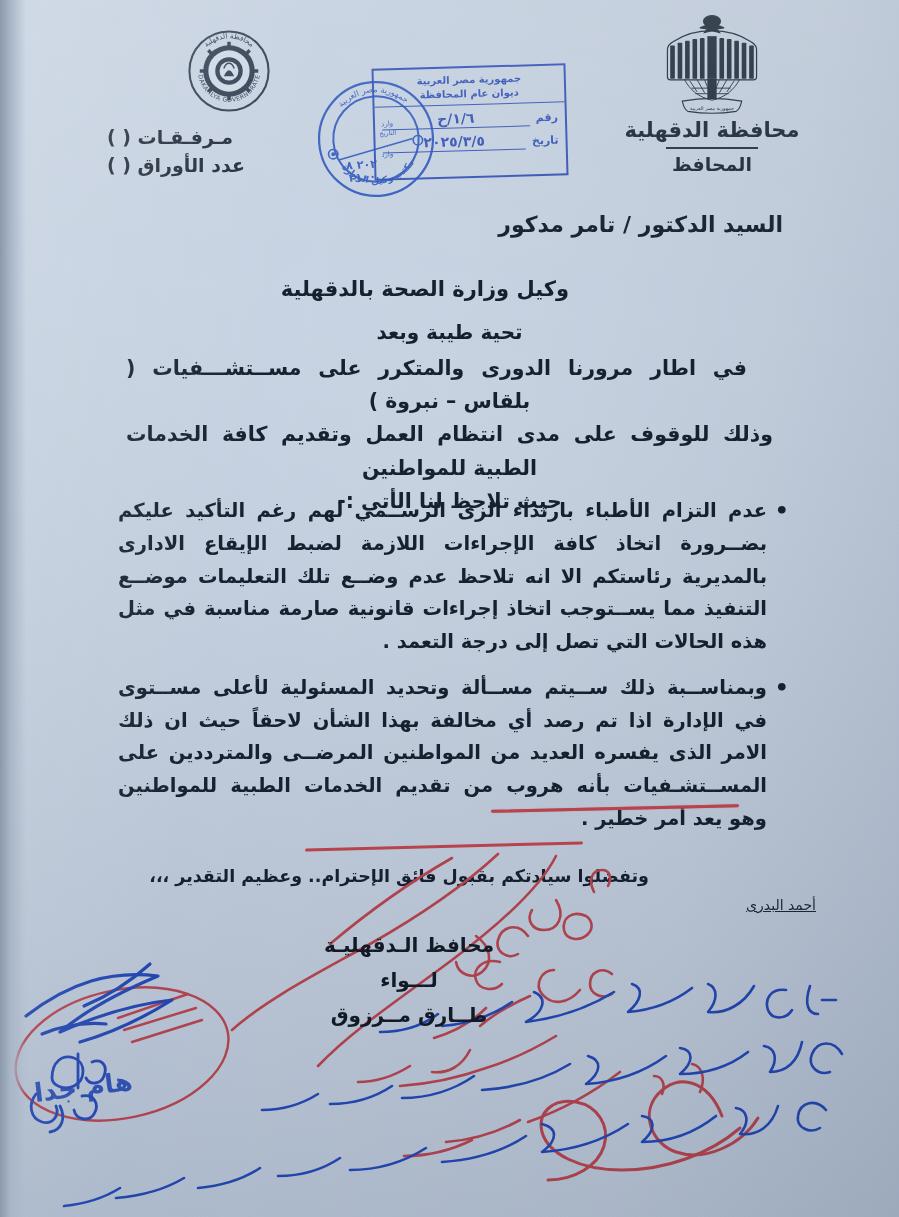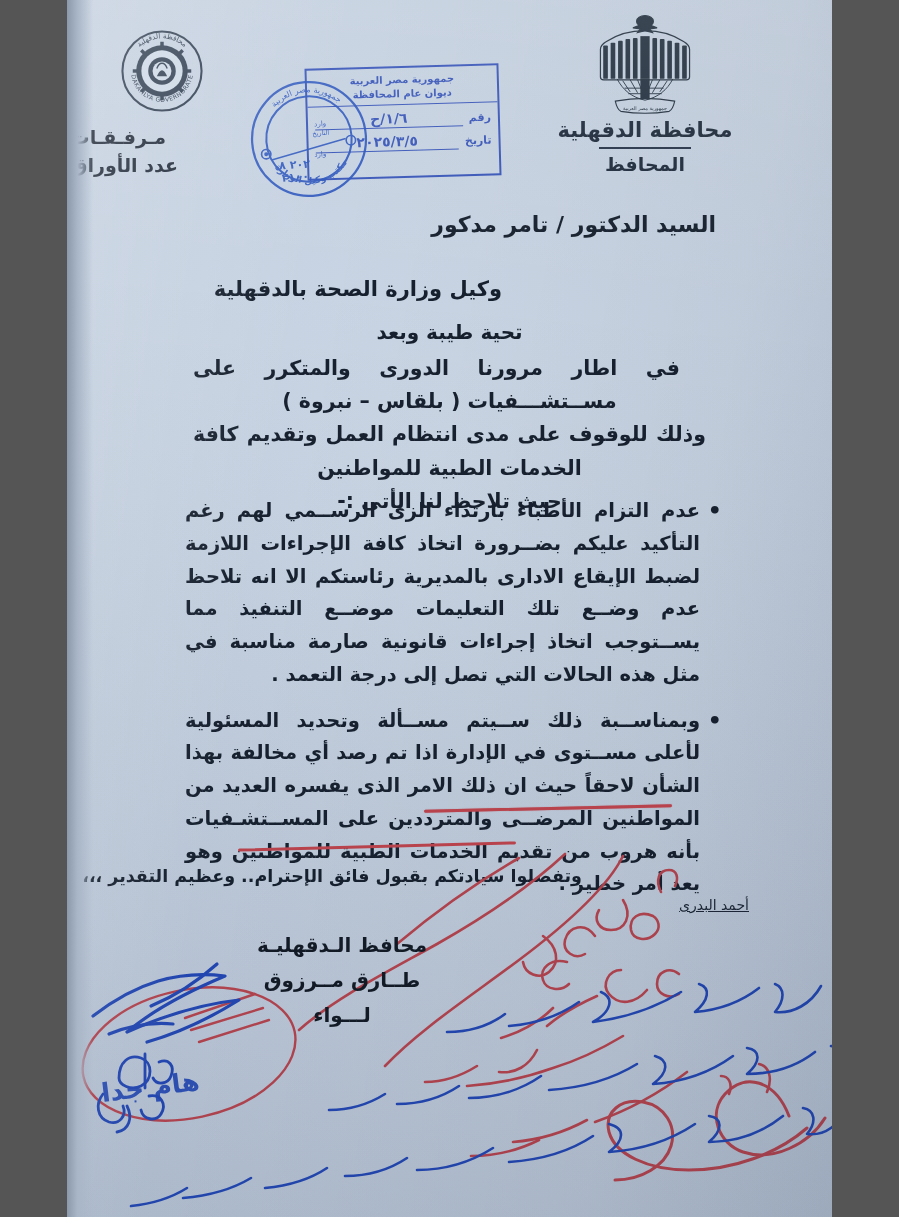--- a/index.html
+++ b/index.html
@@ -3,21 +3,21 @@
 <meta charset="utf-8">
 <title>Dakahlia Governorate Official Letter</title>
 <style>
   html, body {
     margin: 0;
     padding: 0;
     background: #555;
   }
   .page {
     position: relative;
-    width: 765px;
+    width: 899px;
     height: 1217px;
     margin: 0 auto;
     overflow: hidden;
     background:
       radial-gradient(ellipse 120% 90% at 50% 40%, #ccd8e6 0%, #c2cede 55%, #b4c2d4 100%);
     font-family: "DejaVu Sans", "Liberation Sans", sans-serif;
     color: #1b2533;
     direction: rtl;
   }
   
@@ -420,22 +420,22 @@
   </div>
 
   <div class="red-underline-1"></div>
   <div class="red-underline-3"></div>
 
   <div class="closing">وتفضلوا سيادتكم بقبول فائق الإحترام.. وعظيم التقدير ،،،</div>
   <div class="clerk-name">أحمد البدرى</div>
 
   <div class="sig-block">
     <div>محافظ الـدقهليـة</div>
+    <div>لـــواء</div>
     <div>طــارق مــرزوق</div>
-    <div>لـــواء</div>
   </div>
 
   <svg class="ink" style="left:0; top:840px; width:899px; height:377px;" viewBox="0 0 899 377">
     <g class="ink-red" stroke-width="2.6">
 
       <path d="M498 14 C470 40 430 70 370 104 C320 132 268 158 232 190"></path>
       <path d="M556 16 C540 48 500 84 452 120 C404 156 352 190 318 226"></path>
       <path d="M330 104 C368 72 410 42 452 18"></path>
 
       <path d="M594 52 c-6 -12 -2 -22 8 -22 c8 0 10 8 6 16"></path>

